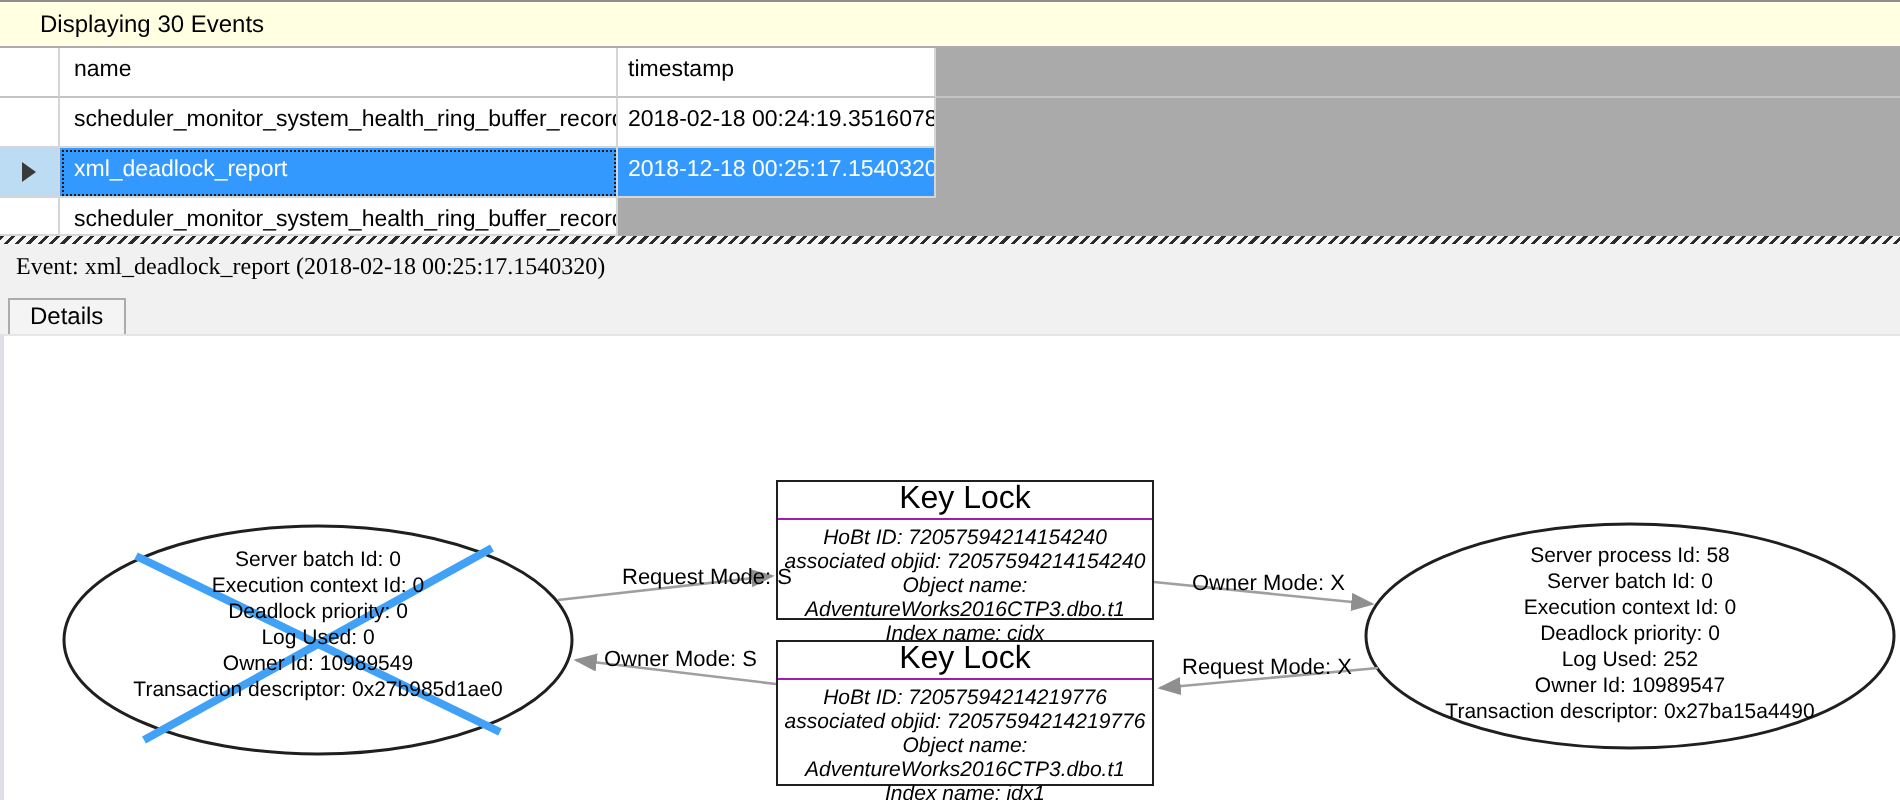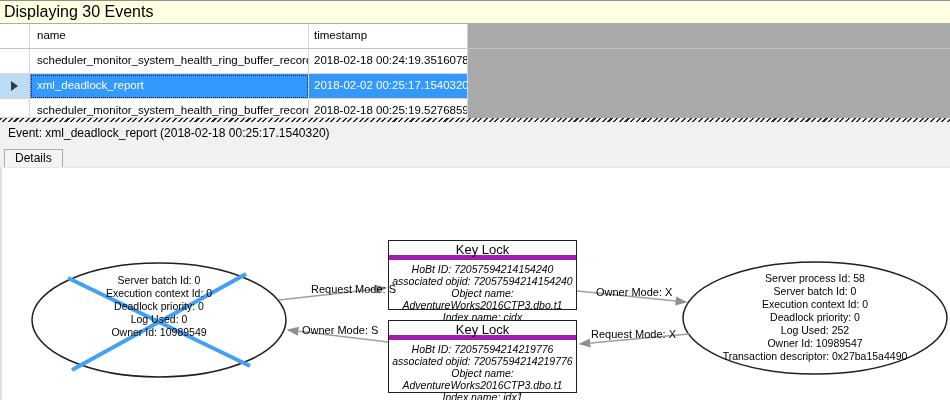--- a/index.html
+++ b/index.html
@@ -11,22 +11,22 @@
     font-size: 12px;
   }
 
   
   .infobar {
     height: 24px;
     background: #FFFFE1;
     border-top: 1px solid #8E8E8E;
     border-bottom: 1px solid #ACACAC;
     line-height: 22px;
-    padding-left: 4px;
-    font-size: 16px;
+    padding-left: 20px;
+    font-size: 12px;
   }
 
   
   .grid { height: 94px; background: #4c1d95; position: relative; }
   .grid-row { display: flex; height: 25px; }
   .grid-row.clipped { height: 19px; overflow: hidden; }
   .cell {
     background: #fff;
     border-right: 1px solid #D6D6D6;
     border-bottom: 1px solid #D6D6D6;
@@ -57,20 +57,21 @@
     background: repeating-linear-gradient(135deg, #2b2b2b 0 1.5px, #f5f5f5 1.5px 4px);
   }
 
   
   .eventbar {
     height: 22px;
     background: #F1F1F1;
     line-height: 22px;
     padding-left: 8px;
     font-size: 12px;
+    font-family: Liberation Serif, serif;
   }
 
   
   .tabstrip {
     height: 23px;
     background: #F1F1F1;
     display: flex;
     align-items: flex-end;
     padding-left: 4px;
     position: relative;
@@ -116,22 +117,22 @@
     position: absolute;
     left: 386px;
     width: 189px;
     border: 1px solid #1F1F1F;
     background: #fff;
     text-align: center;
   }
   .lockbox .title {
     height: 19px;
     line-height: 18px;
-    font-size: 13px;
-    border-bottom: 5px solid #a21caf;
+    font-size: 16px;
+    border-bottom: 1px solid #a21caf;
   }
   .lockbox .body { padding-top: 3px; font-size: 10.5px; line-height: 12px; font-style: italic; }
   .edge-label {
     position: absolute;
     font-size: 11px;
     white-space: nowrap;
     pointer-events: none;
   }
 </style>
 </head>
@@ -152,28 +153,27 @@
     <div class="cell c-name">scheduler_monitor_system_health_ring_buffer_recorded</div>
     <div class="cell c-ts">2018-02-18 00:24:19.3516078</div>
     <div class="cell c-fill"></div>
   </div>
 
   <div class="grid-row row-selected">
     <div class="cell c-gutter">
       <span class="tri-right"></span>
     </div>
     <div class="cell c-name">xml_deadlock_report</div>
-    <div class="cell c-ts">2018-02-02 00:25:17.1540320</div>
+    <div class="cell c-ts">2018-12-18 00:25:17.1540320</div>
     <div class="cell c-fill"></div>
   </div>
 
   <div class="grid-row clipped">
     <div class="cell c-gutter"></div>
     <div class="cell c-name">scheduler_monitor_system_health_ring_buffer_recorded</div>
-    <div class="cell c-ts">2018-02-18 00:25:19.5276859</div>
     <div class="cell c-fill"></div>
   </div>
 </div>
 
 <div class="splitter"></div>
 
 <div class="eventbar">Event: xml_deadlock_report (2018-02-18 00:25:17.1540320)</div>
 
 <div class="tabstrip">
   <div class="tab inactive">Details</div>
@@ -199,20 +199,21 @@
     <line x1="575" y1="123" x2="684" y2="134" stroke="#9F9F9F" stroke-width="1.3" marker-end="url(#ah)"></line>
     <line x1="687" y1="166" x2="578" y2="176" stroke="#9F9F9F" stroke-width="1.3" marker-end="url(#ah)"></line>
   </svg>
 
   <div class="node-text" style="left:32px; top:106px;">
     <div>Server batch Id: 0</div>
     <div>Execution context Id: 0</div>
     <div>Deadlock priority: 0</div>
     <div>Log Used: 0</div>
     <div>Owner Id: 10989549</div>
+    <div>Transaction descriptor: 0x27b985d1ae0</div>
   </div>
 
   <div class="node-text" style="left:688px; top:104px;">
     <div>Server process Id: 58</div>
     <div>Server batch Id: 0</div>
     <div>Execution context Id: 0</div>
     <div>Deadlock priority: 0</div>
     <div>Log Used: 252</div>
     <div>Owner Id: 10989547</div>
     <div>Transaction descriptor: 0x27ba15a4490</div>

